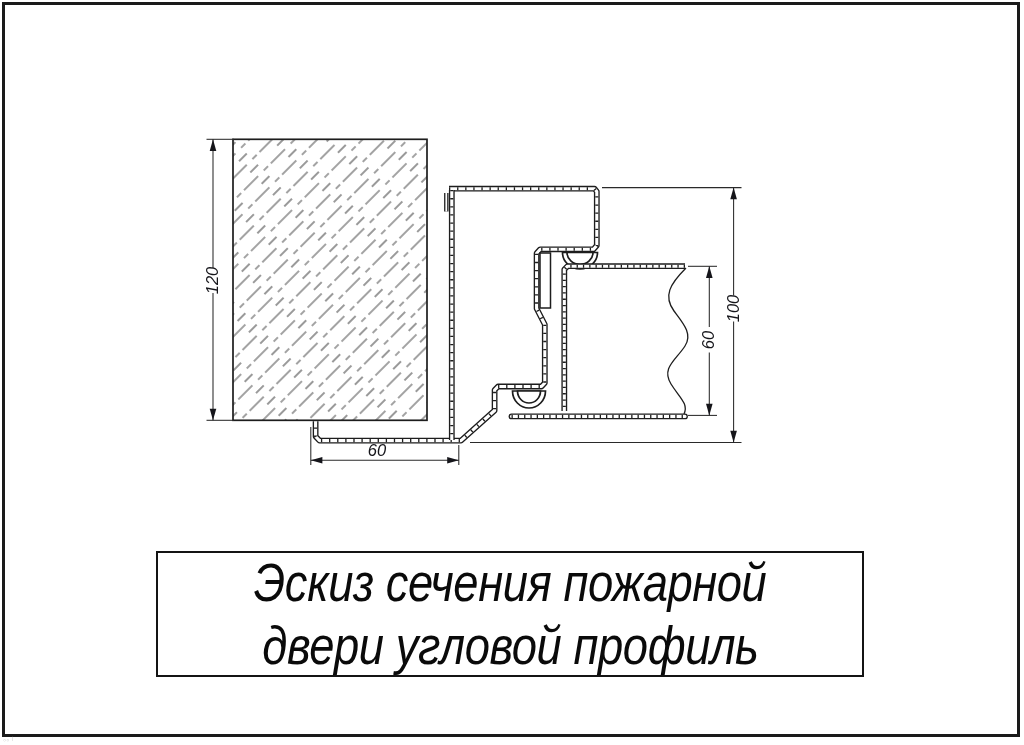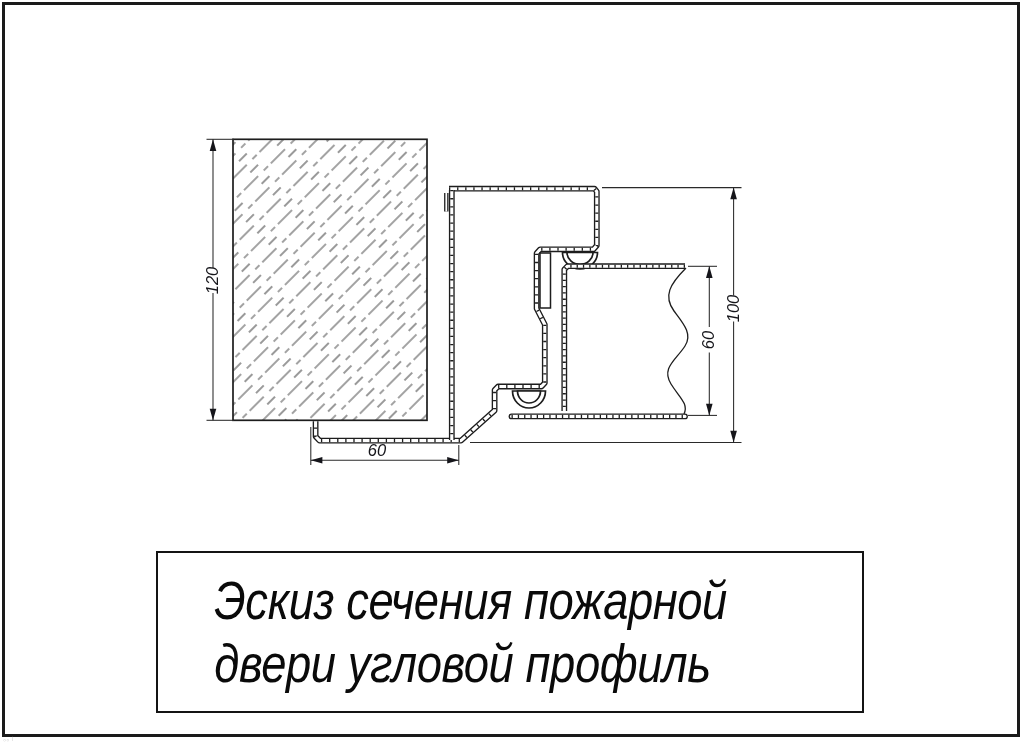--- a/index.html
+++ b/index.html
@@ -14,23 +14,23 @@
   .pt{fill:none;stroke:#1d1d1d;stroke-width:3.1;stroke-linejoin:round;stroke-dasharray:1.3 6.8;}
   .ptd{fill:none;stroke:#1d1d1d;stroke-width:3.1;stroke-linejoin:round;stroke-dasharray:1.3 5;}
   .po2{fill:none;stroke:#1d1d1d;stroke-width:4.4;stroke-linejoin:round;}
   .pi2{fill:none;stroke:#ffffff;stroke-width:1.8;stroke-linejoin:round;}
   .rc{stroke-linecap:round;}
   .xl{stroke:#2a2a2a;stroke-width:1.05;fill:none;}
   .gsk{fill:#ffffff;stroke:#1d1d1d;stroke-width:1.7;}
   .thin{fill:none;stroke:#1d1d1d;stroke-width:1.3;}
   .dtx{font-family:"Liberation Sans",sans-serif;font-style:italic;font-size:16.5px;fill:#15151a;}
   .arrf{fill:#15151a;}
-  #title-block{position:absolute;left:156px;top:551px;width:708px;height:162px;
+  #title-block{position:absolute;left:156px;top:551px;width:708px;height:126px;
         box-sizing:border-box;border:2.5px solid #141414;background:#fff;
-        display:flex;flex-direction:column;justify-content:center;}
+        display:flex;flex-direction:column;justify-content:center;align-items:center;}
   .title-line{font-family:"Liberation Sans",sans-serif;font-style:italic;font-weight:500;
         font-size:54px;line-height:1.17;color:#0a0a0a;white-space:nowrap;
         transform:scaleX(0.84);letter-spacing:-0.5px;}
   #stray{position:absolute;left:3px;top:736px;width:52px;height:8px;opacity:.4;
         filter:blur(0.7px);color:#8a8a8a;font-size:9px;line-height:8px;
         font-family:"Liberation Sans",sans-serif;}
 </style>
 </head>
 <body>
 

